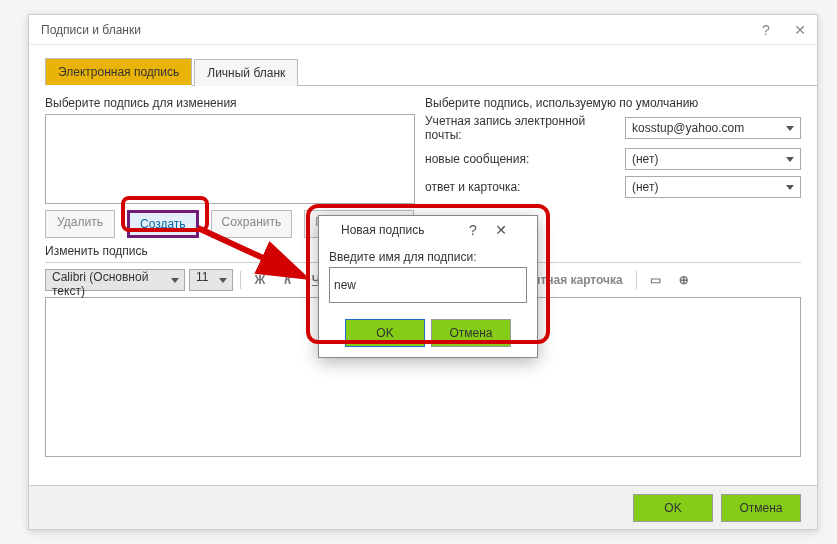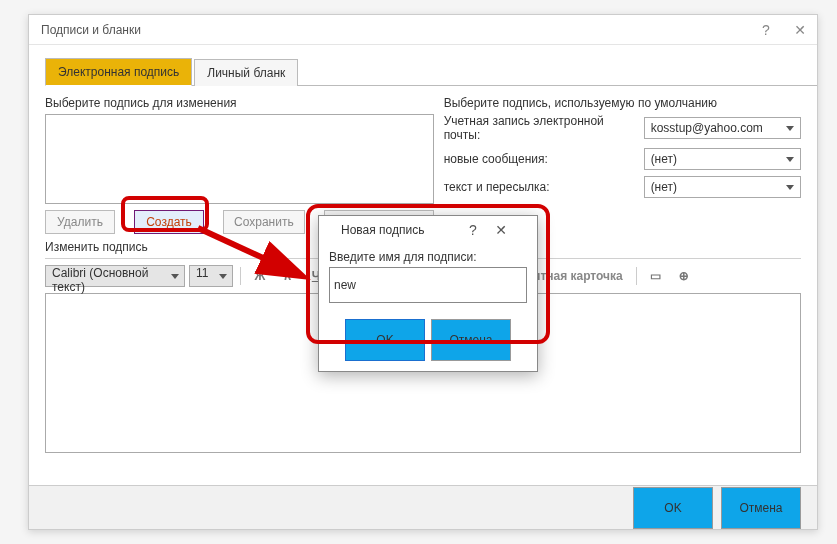--- a/index.html
+++ b/index.html
@@ -9,38 +9,38 @@
 .titlebar .title{flex:1;color:#555}
 .titlebar .act{width:34px;height:30px;display:flex;align-items:center;justify-content:center;color:#888;font-size:14px}
 .tabs{display:flex;align-items:flex-end;margin:12px 0 0 16px;border-bottom:1px solid #bbb}
 .tab{padding:6px 12px;border:1px solid #bbb;border-bottom:none;background:#f6f6f6;margin-right:2px;position:relative;top:1px}
 .tab.active{background:#eab308;border-bottom:1px solid #fff}
 .content{padding:10px 16px 0 16px;display:flex;gap:10px}
 .left{flex:0 0 370px}
 .right{flex:1}
 .lbl{display:block;margin-bottom:4px}
 .listbox{width:100%;height:90px;background:#fff;border:1px solid #aaa}
-.btnrow{display:flex;gap:19px;margin-top:6px}
+.btnrow{display:flex;gap:12px;margin-top:6px}
 .sbtn{padding:4px 10px;border:1px solid #bbb;background:#f6f6f6;color:#888;min-width:70px;text-align:center}
 .sbtn.enabled{color:#333;background:#efefef;border:1px solid #999}
 .row{display:flex;align-items:center;margin-bottom:6px}
 .row label{flex:0 0 200px;text-align:left;padding-right:8px}
 .sel{flex:1;height:22px;border:1px solid #aaa;background:#fff;display:flex;align-items:center;padding:0 6px;position:relative}
 .sel:after{content:"";position:absolute;right:6px;top:8px;width:0;height:0;border-left:4px solid transparent;border-right:4px solid transparent;border-top:5px solid #555}
 .section2{padding:6px 16px}
 .fieldset{border-top:1px solid #d0d0d0;margin-top:2px}
 .fmtbar{display:flex;align-items:center;gap:4px;margin:6px 0}
 .combo{height:22px;border:1px solid #aaa;background:#e5e5e5;display:flex;align-items:flex-start;padding:0 18px 5px 6px;position:relative;color:#555}
 .combo:after{content:"";position:absolute;right:5px;top:8px;width:0;height:0;border-left:4px solid transparent;border-right:4px solid transparent;border-top:5px solid #555}
 .toolbtn{width:24px;height:22px;border:none;display:flex;align-items:center;justify-content:center;color:#777;font-weight:bold}
 .toolbtn.txt{width:auto;padding:0 6px;color:#888}
 .sep{width:1px;height:18px;background:#ccc;margin:0 3px}
 .editor{width:100%;height:160px;border:1px solid #aaa;background:#fff}
 .footer{position:absolute;bottom:0;left:0;right:0;height:44px;border-top:1px solid #ccc;background:#f1f1f1;display:flex;align-items:center;justify-content:flex-end;gap:8px;padding:0 16px}
-.btn{min-width:80px;height:42px;border:1px solid #999;background:#0ea5e9;display:flex;align-items:center;justify-content:center}
+.btn{min-width:80px;height:28px;border:1px solid #999;background:#84cc16;display:flex;align-items:center;justify-content:center}
 .hl-create{position:absolute;left:121px;top:196px;width:88px;height:36px;border:4px solid #d20000;border-radius:8px;pointer-events:none;z-index:5}
 .modal{position:absolute;left:318px;top:215px;width:220px;background:#fff;border:1px solid #888;box-shadow:0 4px 16px rgba(0,0,0,0.3);z-index:4}
 .hl-modal{position:absolute;left:306px;top:204px;width:244px;height:140px;border:4px solid #d20000;border-radius:12px;pointer-events:none;z-index:6}
 .modal .mtitle{height:28px;display:flex;align-items:center;padding:0 22px}
 .modal .mtitle span:first-child{flex:1}
 .modal .mact{width:28px;text-align:center;color:#555;font-size:14px}
 .modal .mbody{padding:6px 10px}
 .minput{width:100%;height:36px;border:1px solid #888;padding:0 4px;margin-top:3px}
 .modal .mfoot{display:flex;gap:6px;justify-content:center;padding:10px}
 .arrow{position:absolute;left:190px;top:220px;z-index:7;pointer-events:none}
@@ -59,41 +59,41 @@
     <div class="tab active">Электронная подпись</div>
     <div class="tab">Личный бланк</div>
   </div>
 
   <div class="content">
     <div class="left">
       <span class="lbl">Выберите подпись для изменения</span>
       <div class="listbox"></div>
       <div class="btnrow">
         <div class="sbtn">Удалить</div>
-        <div class="sbtn enabled" style="border:1px solid #701a75;background:#e4eefb;color:#c2410c">Создать</div>
+        <div class="sbtn enabled" style="border:3px solid #701a75;background:#e4eefb;color:#0369a1">Создать</div>
         <div class="sbtn">Сохранить</div>
         <div class="sbtn">Переименовать</div>
       </div>
     </div>
     <div class="right">
       <span class="lbl">Выберите подпись, используемую по умолчанию</span>
       <div class="row">
         <label>Учетная запись электронной почты:</label>
         <div class="sel">
             <span>kosstup@yahoo.com</span>
           </div>
       </div>
       <div class="row">
         <label>новые сообщения:</label>
         <div class="sel">
             <span>(нет)</span>
           </div>
       </div>
       <div class="row">
-        <label>текст и пересылка:</label>
+        <label>ответ и карточка:</label>
         <div class="sel">
             <span>(нет)</span>
           </div>
       </div>
     </div>
   </div>
 
   <div class="section2">
     <span class="lbl">Изменить подпись</span>
     <div class="fieldset"></div>

